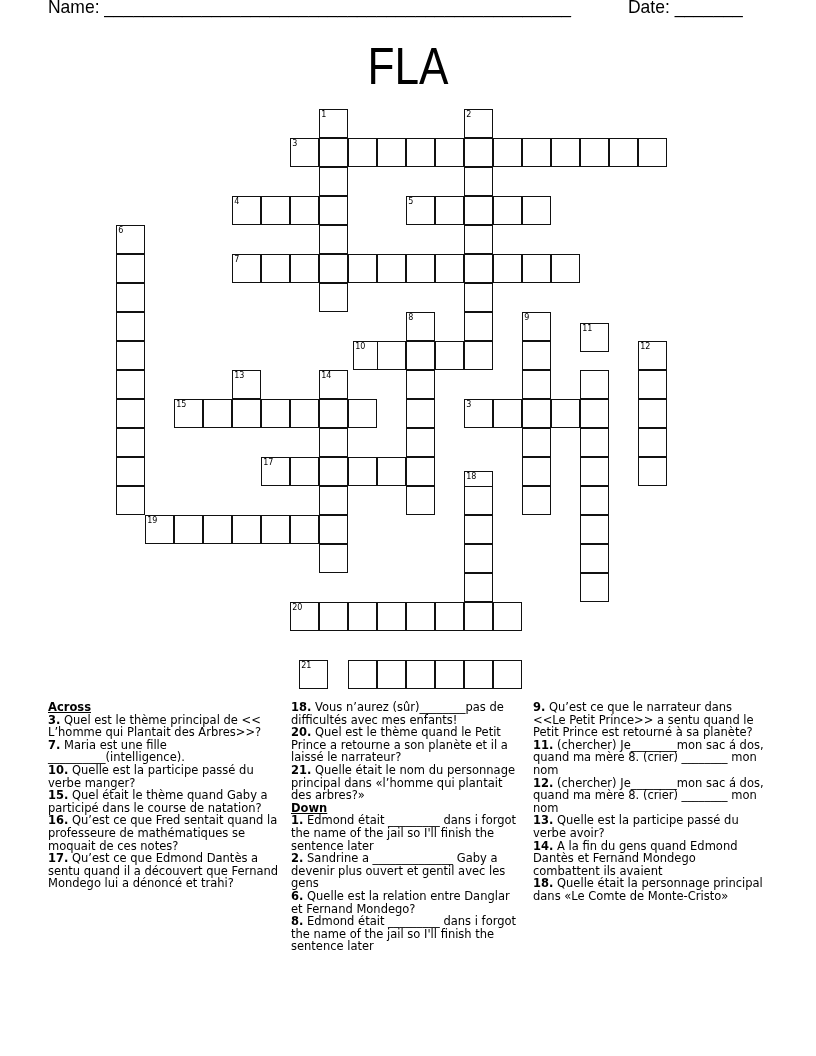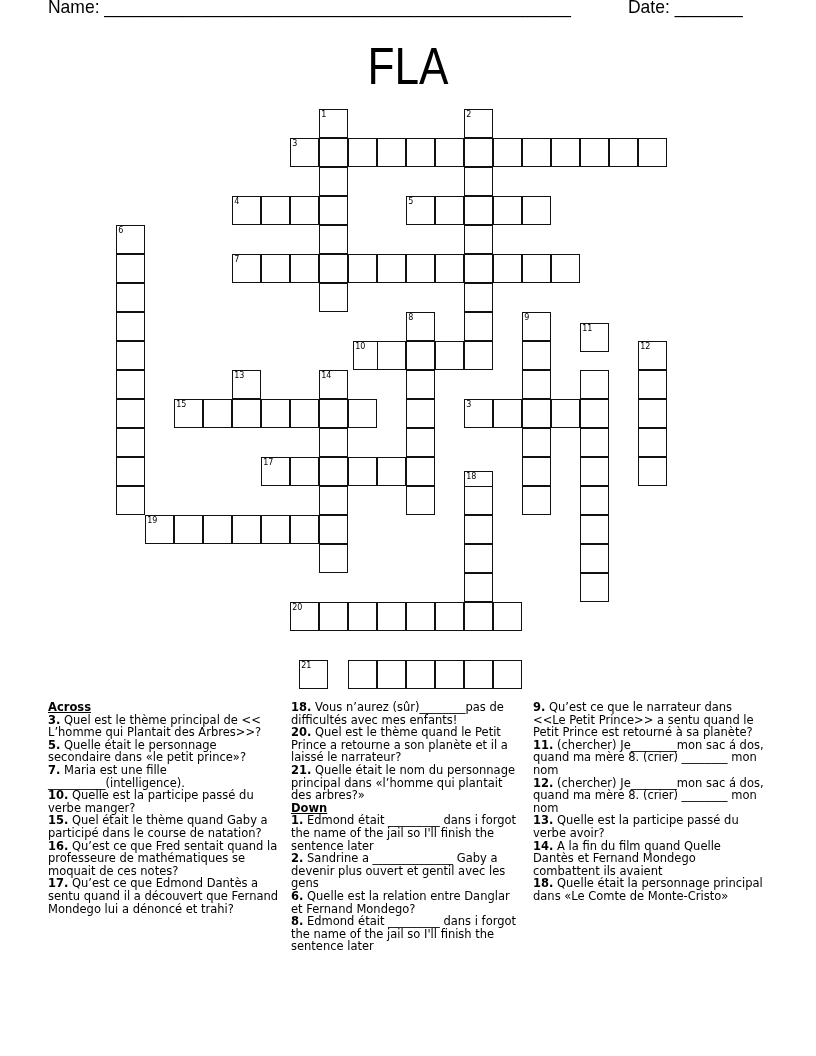--- a/index.html
+++ b/index.html
@@ -195,21 +195,20 @@
     <div class="cell" style="left: 378px; top: 661px;"></div>
     <div class="cell" style="left: 407px; top: 661px;"></div>
     <div class="cell" style="left: 436px; top: 661px;"></div>
     <div class="cell" style="left: 465px; top: 661px;"></div>
     <div class="cell" style="left: 494px; top: 661px;"></div>
   </div>
 
 <div class="col" style="left:48px;">
   <div class="sec">Across</div>
   <div class="clue"><b>3.</b><span> Quel est le thème principal de &lt;&lt; L’homme qui Plantait des Arbres&gt;&gt;?</span></div>
-  <div class="clue"><b>5.</b><span> Quelle était le personnage secondaire dans «le petit prince»?</span></div>
   <div class="clue"><b>7.</b><span> Maria est une fille __________(intelligence).</span></div>
   <div class="clue"><b>10.</b><span> Quelle est la participe passé du verbe manger?</span></div>
   <div class="clue"><b>15.</b><span> Quel était le thème quand Gaby a participé dans le course de natation?</span></div>
   <div class="clue"><b>16.</b><span> Qu’est ce que Fred sentait quand la professeure de mathématiques se moquait de ces notes?</span></div>
   <div class="clue"><b>17.</b><span> Qu’est ce que Edmond Dantès a sentu quand il a découvert que Fernand Mondego lui a dénoncé et trahi?</span></div>
 </div>
 
 <div class="col" style="left:291px;">
   <div class="clue"><b>18.</b><span> Vous n’aurez (sûr)________pas de difficultés avec mes enfants!</span></div>
   <div class="clue"><b>20.</b><span> Quel est le thème quand le Petit Prince a retourne a son planète et il a laissé le narrateur?</span></div>
@@ -219,15 +218,15 @@
   <div class="clue"><b>2.</b><span> Sandrine a ______________ Gaby a devenir plus ouvert et gentil avec les gens</span></div>
   <div class="clue"><b>6.</b><span> Quelle est la relation entre Danglar et Fernand Mondego?</span></div>
   <div class="clue"><b>8.</b><span> Edmond était _________ dans i forgot the name of the jail so I'll finish the sentence later</span></div>
 </div>
 
 <div class="col" style="left:533px;">
   <div class="clue"><b>9.</b><span> Qu’est ce que le narrateur dans &lt;&lt;Le Petit Prince&gt;&gt; a sentu quand le Petit Prince est retourné à sa planète?</span></div>
   <div class="clue"><b>11.</b><span> (chercher) Je________mon sac á dos, quand ma mère 8. (crier) ________ mon nom</span></div>
   <div class="clue"><b>12.</b><span> (chercher) Je________mon sac á dos, quand ma mère 8. (crier) ________ mon nom</span></div>
   <div class="clue"><b>13.</b><span> Quelle est la participe passé du verbe avoir?</span></div>
-  <div class="clue"><b>14.</b><span> A la fin du film quand Quelle Dantès et Fernand Mondego combattent ils avaient</span></div>
+  <div class="clue"><b>14.</b><span> A la fin du gens quand Edmond Dantès et Fernand Mondego combattent ils avaient</span></div>
   <div class="clue"><b>18.</b><span> Quelle était la personnage principal dans «Le Comte de Monte-Cristo»</span></div>
 </div>
 
 </body></html>

